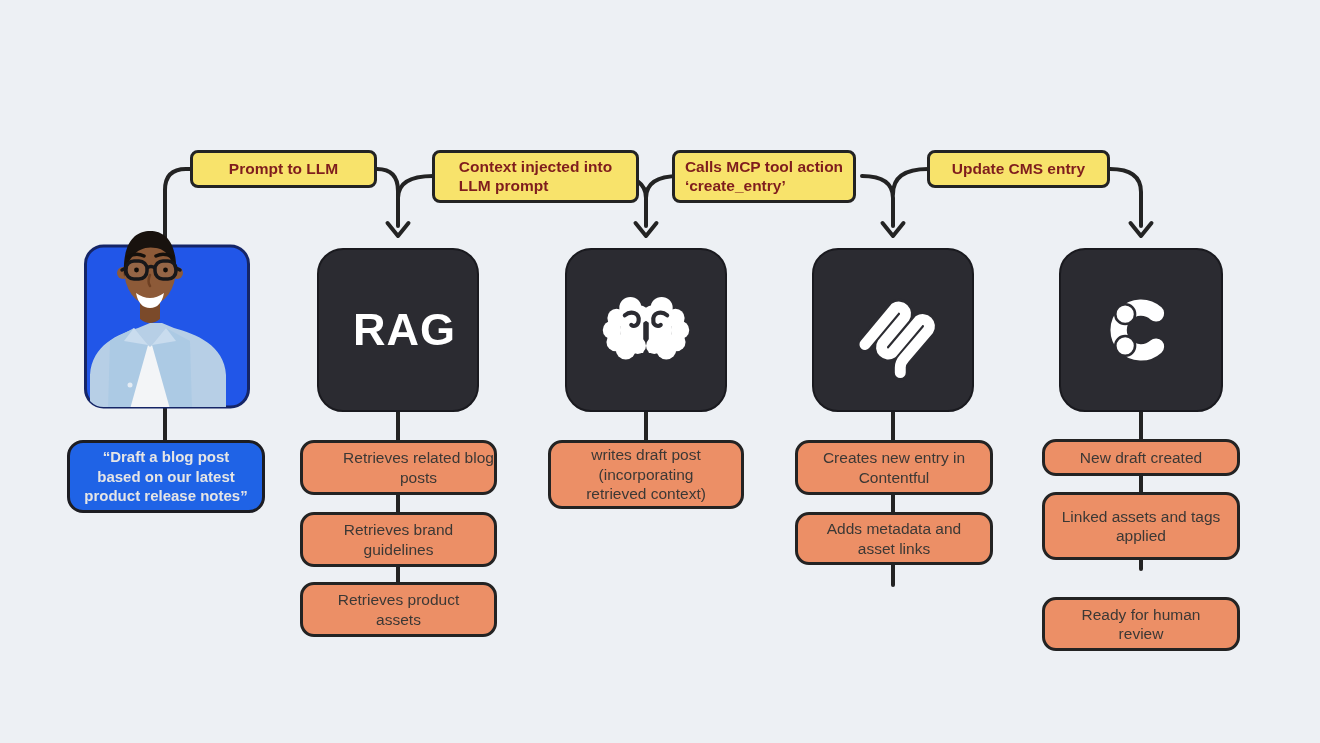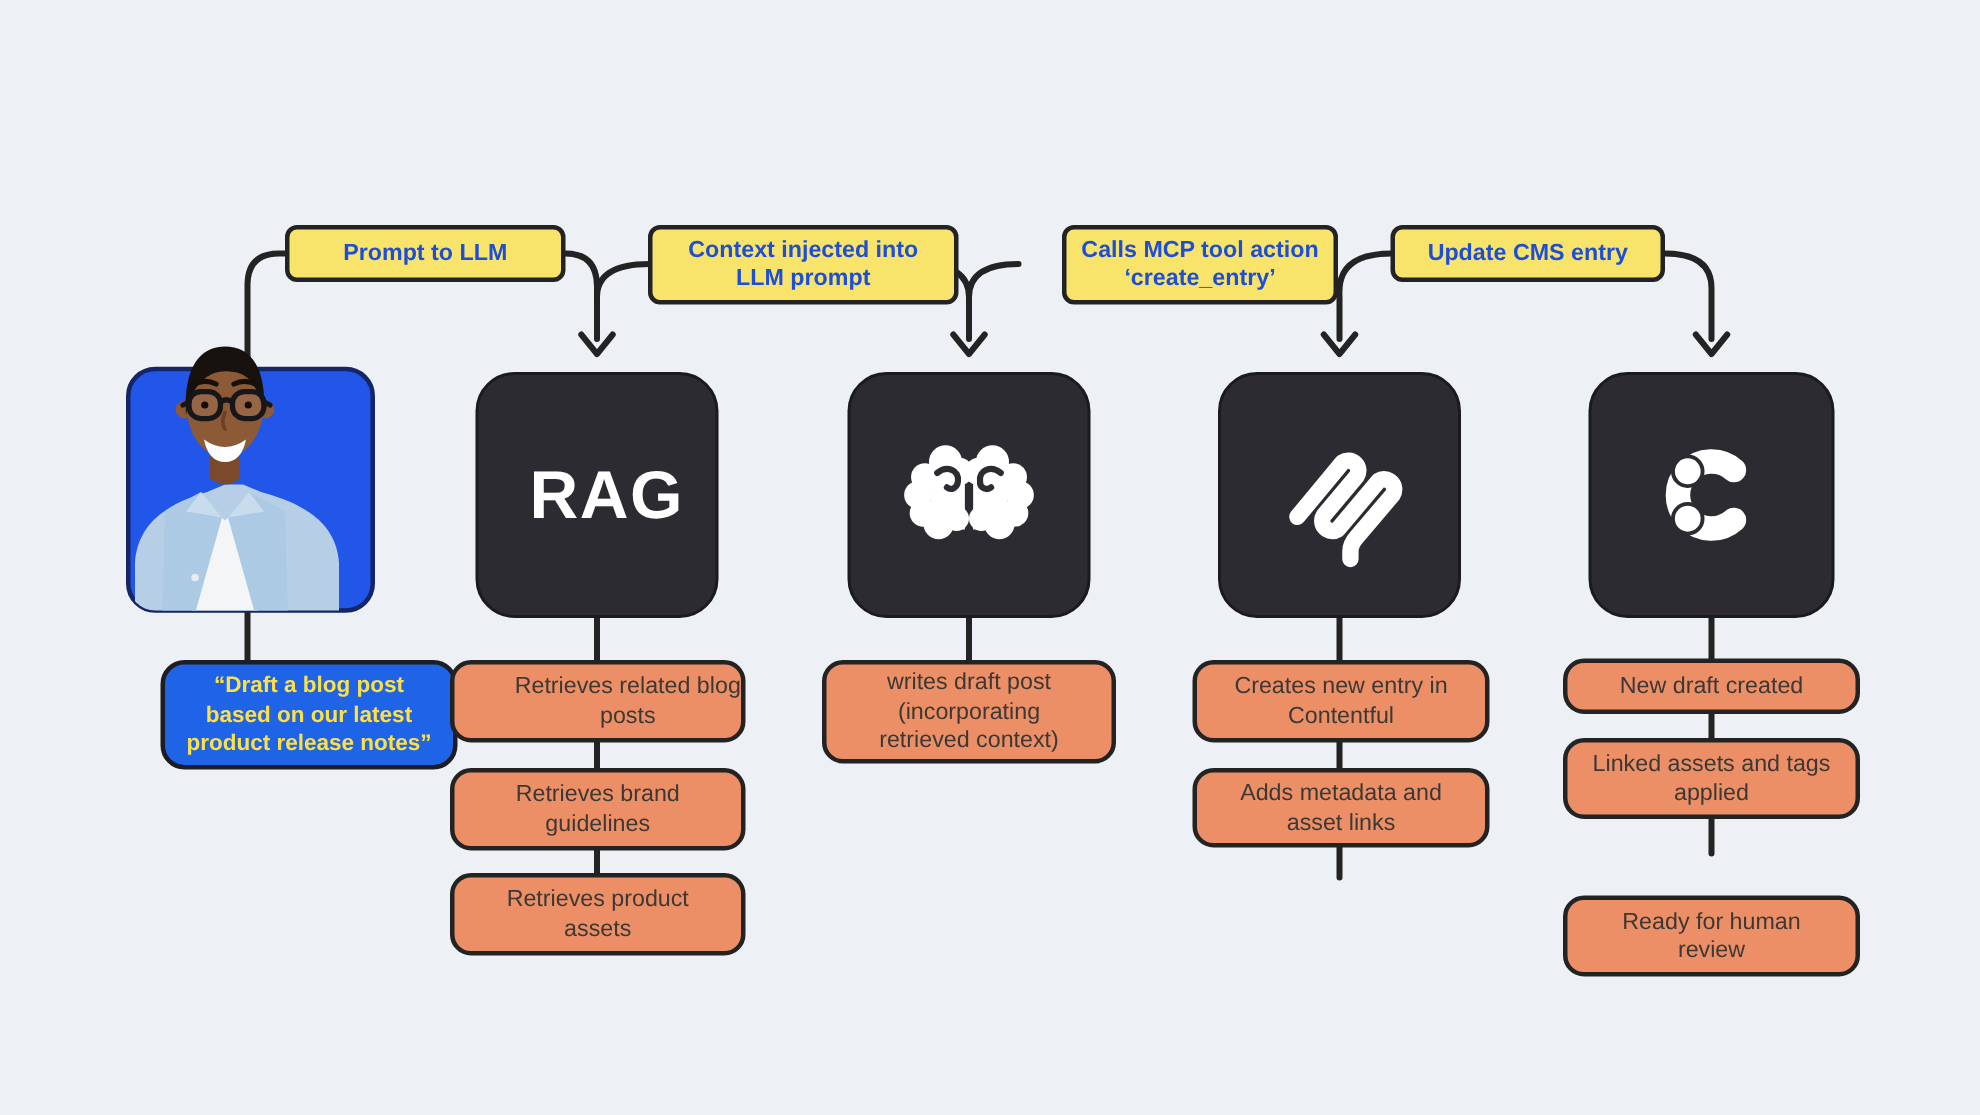--- a/index.html
+++ b/index.html
@@ -1,32 +1,32 @@
 <!DOCTYPE html>
 <html><head>
 <meta charset="utf-8">
 <style>
   html,body{margin:0;padding:0;}
   body{font-family:"Liberation Sans","DejaVu Sans",sans-serif;}
   .canvas{position:relative;width:1320px;height:743px;background:#edf0f4;overflow:hidden;}
   .lines{position:absolute;left:0;top:0;z-index:1;}
   .ypill{position:absolute;z-index:3;background:#f8e36b;border:3px solid #232323;border-radius:8px;
-         display:flex;align-items:center;justify-content:center;text-align:center;
-         font-size:15.5px;font-weight:600;color:#1d4ed8;line-height:1.22;white-space:pre-line;box-sizing:border-box;}
+         display:flex;align-items:center;justify-content:center;
+         font-size:15.5px;font-weight:600;color:#7f1d1d;line-height:1.22;white-space:pre-line;box-sizing:border-box;}
   .opill{position:absolute;z-index:3;background:#ec8f66;border:3px solid #232323;border-radius:14px;
          display:flex;align-items:center;justify-content:center;text-align:center;
          font-size:15.5px;font-weight:500;color:#3c3835;line-height:1.25;white-space:pre-line;box-sizing:border-box;}
   .stagebox{position:absolute;z-index:3;background:#2b2b31;border:2px solid #1a1a1f;border-radius:26px;
          display:flex;align-items:center;justify-content:center;box-sizing:border-box;}
   .raglabel{color:#ffffff;font-size:45px;font-weight:800;letter-spacing:1px;}
   .photo{position:absolute;left:84px;top:227px;width:166px;height:183px;z-index:2;}
   .bubble{position:absolute;left:67px;top:440px;width:198px;height:73px;z-index:3;
          background:#1f63e6;border:3px solid #1d1d22;border-radius:16px;
          display:flex;align-items:center;justify-content:center;text-align:center;
-         font-size:15px;font-weight:700;color:#fde047;line-height:1.3;white-space:pre-line;box-sizing:border-box;margin-left:40px;}
+         font-size:15px;font-weight:700;color:#e5e5e5;line-height:1.3;white-space:pre-line;box-sizing:border-box;}
 </style>
 </head>
 <body>
 
 <div class="canvas">
 
   <svg class="lines" width="1320" height="743" viewBox="0 0 1320 743">
     <g fill="none" stroke="#232323" stroke-width="4" stroke-linecap="round" stroke-linejoin="round">
 
       <path d="M 165 252 L 165 190 Q 165 169 186 169 L 190 169"></path>
@@ -104,21 +104,21 @@
     </svg>
   </div>
 
   <div class="bubble">“Draft a blog post
 based on our latest
 product release notes”</div>
 
   <div class="ypill" style="left:190px;top:150px;width:187px;height:38px;">Prompt to LLM</div>
   <div class="ypill" style="left:432px;top:150px;width:207px;height:53px;">Context injected into
 LLM prompt</div>
-  <div class="ypill" style="left:708px;top:150px;width:184px;height:53px;">Calls MCP tool action
+  <div class="ypill" style="left:672px;top:150px;width:184px;height:53px;">Calls MCP tool action
 ‘create_entry’</div>
   <div class="ypill" style="left:927px;top:150px;width:183px;height:38px;">Update CMS entry</div>
 
   <div class="stagebox" style="left:317px;top:248px;width:162px;height:164px;padding-left:13px;">
     <span class="raglabel">RAG</span>
   </div>
 
   <div class="stagebox" style="left:565px;top:248px;width:162px;height:164px;">
     <svg width="92" height="76" viewBox="0 0 100 82">
       <g fill="#ffffff">
@@ -176,18 +176,18 @@
   <div class="opill" style="left:548px;top:440px;width:196px;height:69px;">writes draft post
 (incorporating
 retrieved context)</div>
 
   <div class="opill" style="left:795px;top:440px;width:198px;height:55px;">Creates new entry in
 Contentful</div>
   <div class="opill" style="left:795px;top:512px;width:198px;height:53px;">Adds metadata and
 asset links</div>
 
   <div class="opill" style="left:1042px;top:439px;width:198px;height:37px;">New draft created</div>
-  <div class="opill" style="left:1042px;top:492px;width:198px;height:54px;">Linked assets and tags
+  <div class="opill" style="left:1042px;top:492px;width:198px;height:68px;">Linked assets and tags
 applied</div>
   <div class="opill" style="left:1042px;top:566px;width:198px;height:54px;margin-top:31px;">Ready for human
 review</div>
 
 </div>
 
 </body></html>

